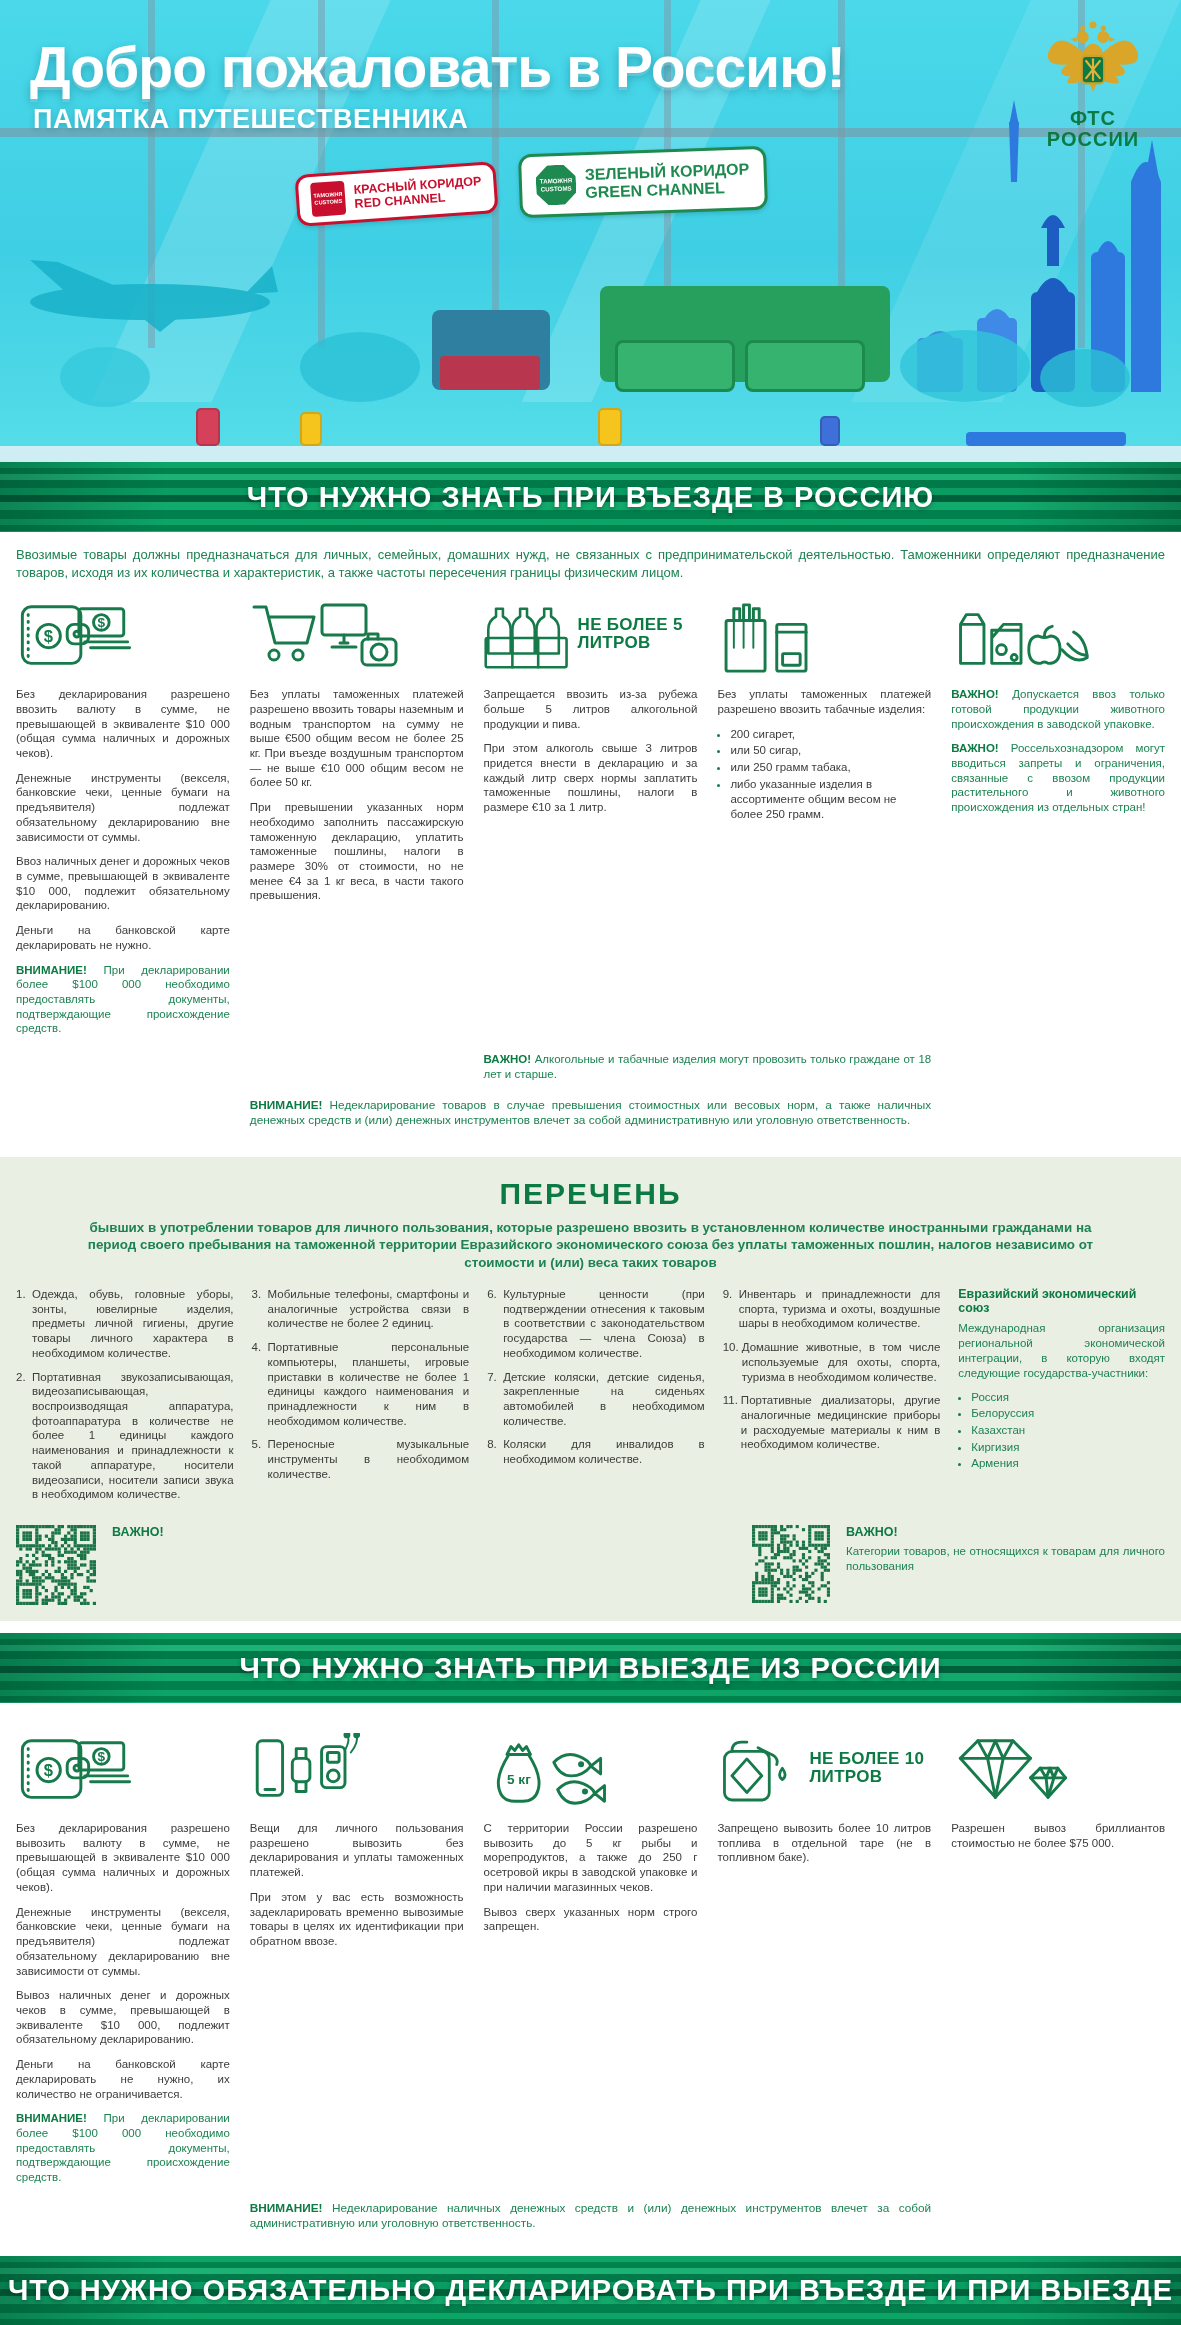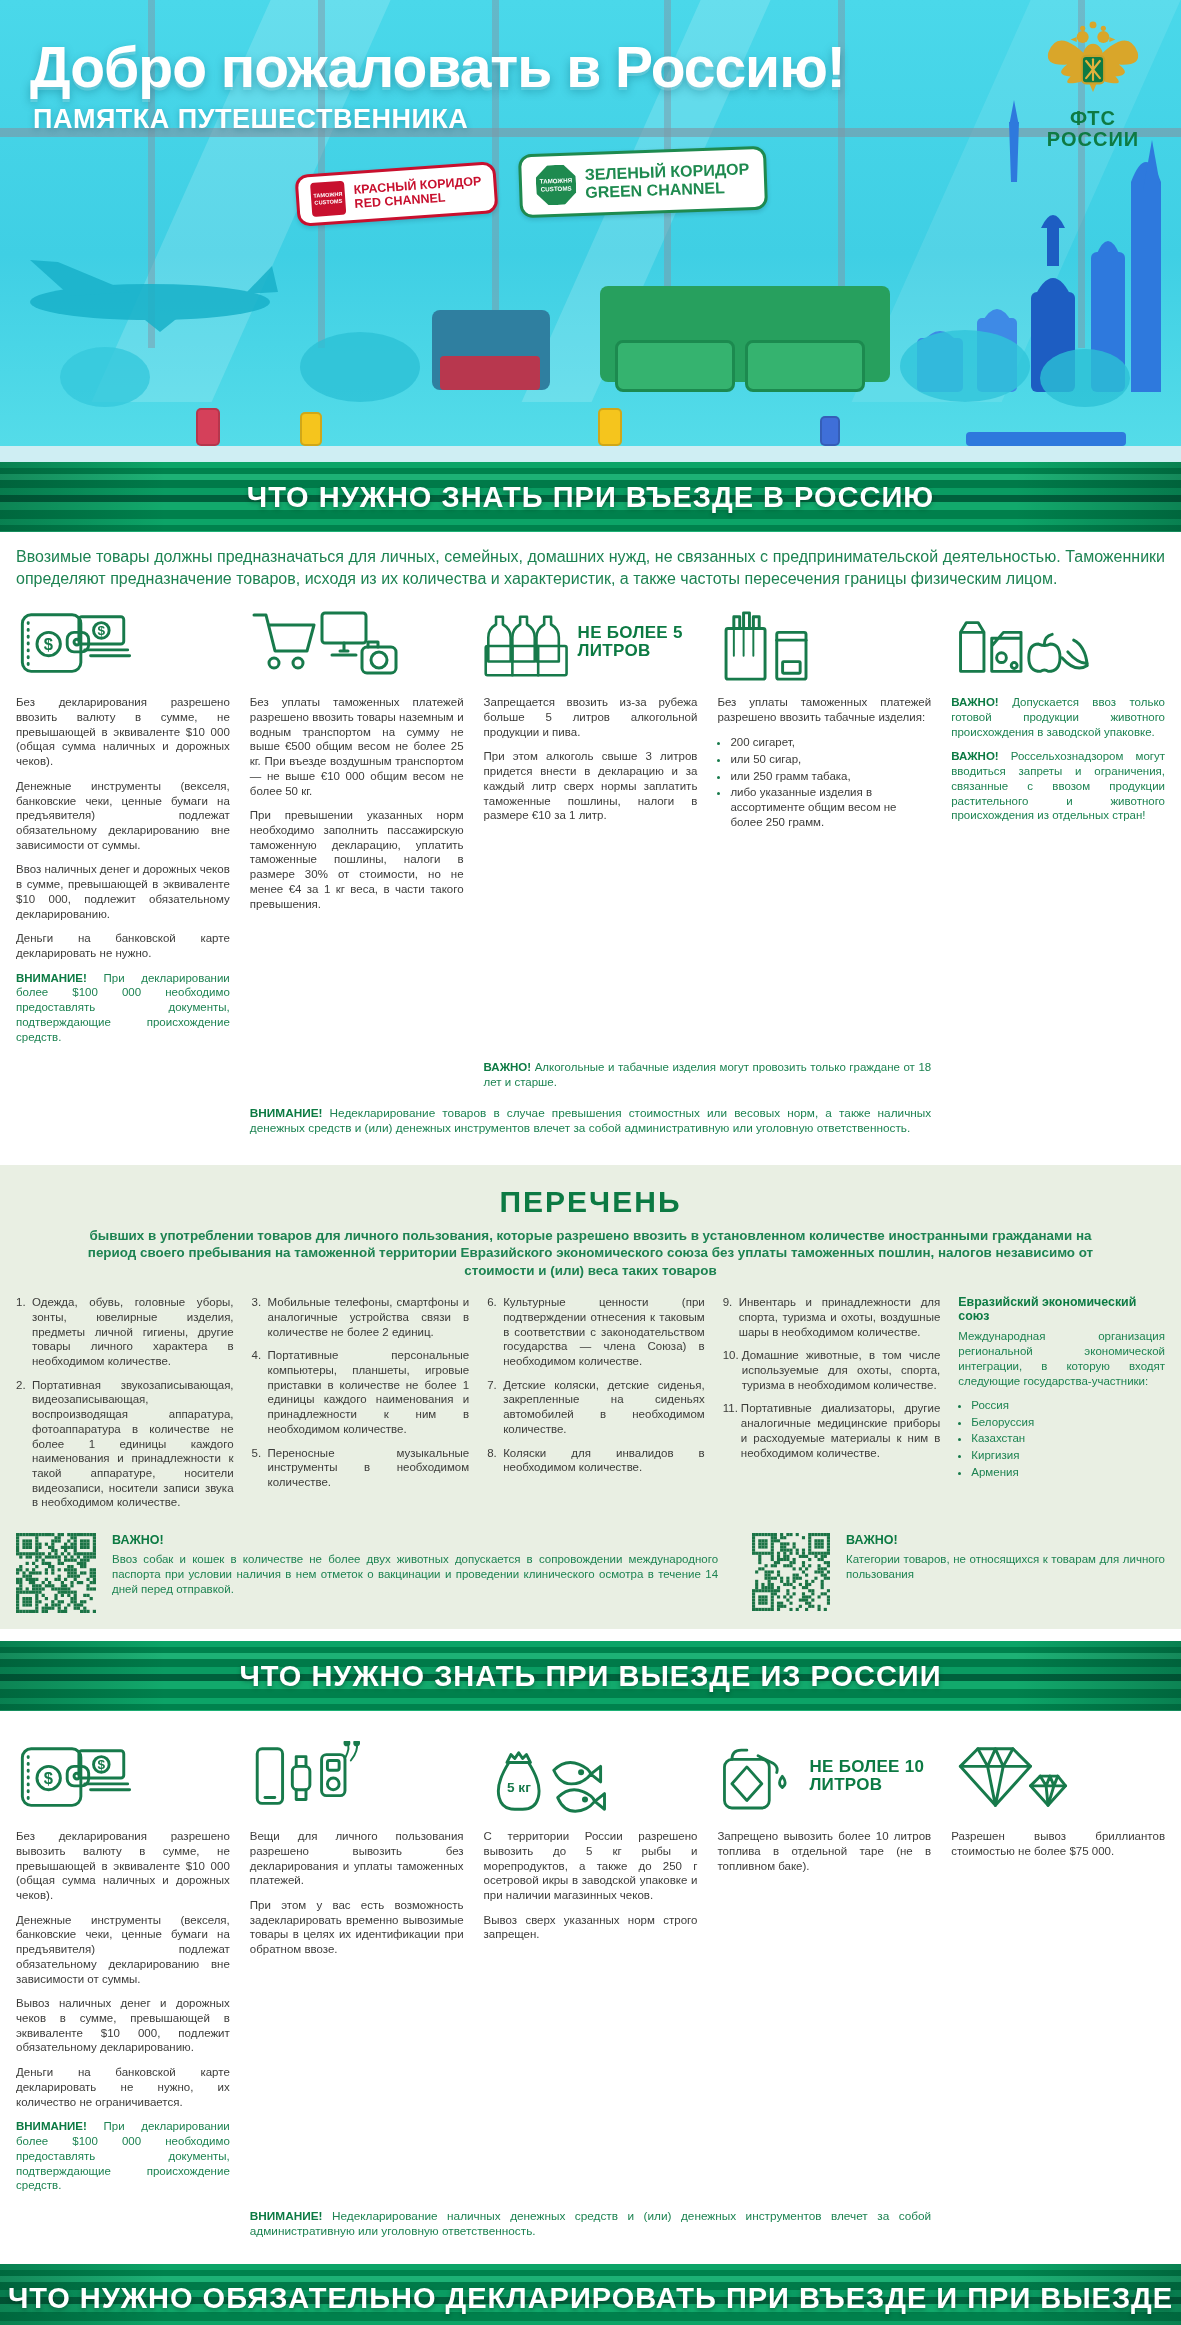--- a/index.html
+++ b/index.html
@@ -63,21 +63,21 @@
   .banner{height:70px;display:flex;align-items:center;justify-content:center;color:#fff;font-weight:bold;font-size:29px;letter-spacing:1px;text-transform:uppercase;
     background:
       linear-gradient(90deg,rgba(0,45,28,.30) 0%,rgba(0,0,0,0) 14%,rgba(0,0,0,0) 86%,rgba(0,45,28,.30) 100%),
       repeating-linear-gradient(180deg,
         #0ca467 0 6px,#00824d 6px 12px,#1db175 12px 18px,#00724633 18px 18px,
         #007a49 18px 26px,#0a9c62 26px 33px,#00603c 33px 40px,#12a96c 40px 48px,#00804c 48px 57px);
     text-shadow:0 2px 4px rgba(0,50,30,.45);}
 
   
   .section{padding:12px 16px 14px;}
-  .intro{color:var(--g-text);font-size:16px;line-height:1.35;text-align:justify;margin:2px 0 4px;}
+  .intro{color:var(--g-text);font-size:13px;line-height:1.35;text-align:justify;margin:2px 0 4px;}
   .cols{display:grid;grid-template-columns:repeat(5,1fr);column-gap:20px;row-gap:6px;margin-top:10px;}
   .col{min-width:0;}
   .icon-box{height:86px;display:flex;align-items:flex-end;gap:8px;margin-bottom:10px;}
   .icon-box svg{flex:0 0 auto;}
   .limit-label{color:var(--g-dark);font-weight:bold;font-size:17px;line-height:1.08;align-self:center;letter-spacing:.3px;}
   .p{font-size:11.5px;line-height:1.28;text-align:justify;margin:0 0 10px;color:var(--ink);}
   .warn{color:var(--g-text);}
   .warn b{color:var(--g-dark);}
   .blist{margin:0 0 10px;padding-left:13px;font-size:11.5px;line-height:1.3;}
   .blist li{margin-bottom:2px;}
@@ -739,21 +739,20 @@
               <rect x="44.80" y="76.80" width="3.20" height="3.20"></rect>
               <rect x="48.00" y="76.80" width="3.20" height="3.20"></rect>
               <rect x="64.00" y="76.80" width="3.20" height="3.20"></rect>
               <rect x="67.20" y="76.80" width="3.20" height="3.20"></rect>
               <rect x="70.40" y="76.80" width="3.20" height="3.20"></rect>
               <rect x="76.80" y="76.80" width="3.20" height="3.20"></rect>
             </svg>
           </div>
         <div>
           <p class="qr-label">ВАЖНО!</p>
-          <p class="qr-text">Ввоз собак и кошек в количестве не более двух животных допускается в сопровождении международного паспорта при условии наличия в нем отметок о вакцинации и проведении клинического осмотра в течение 14 дней перед отправкой.</p>
         </div>
       </div>
       <div class="qr-group right">
         <div class="qr">
             <svg width="78" height="78" fill="#1b7446">
               <rect x="0.00" y="0.00" width="3.12" height="3.12"></rect>
               <rect x="3.12" y="0.00" width="3.12" height="3.12"></rect>
               <rect x="6.24" y="0.00" width="3.12" height="3.12"></rect>
               <rect x="9.36" y="0.00" width="3.12" height="3.12"></rect>
               <rect x="12.48" y="0.00" width="3.12" height="3.12"></rect>

